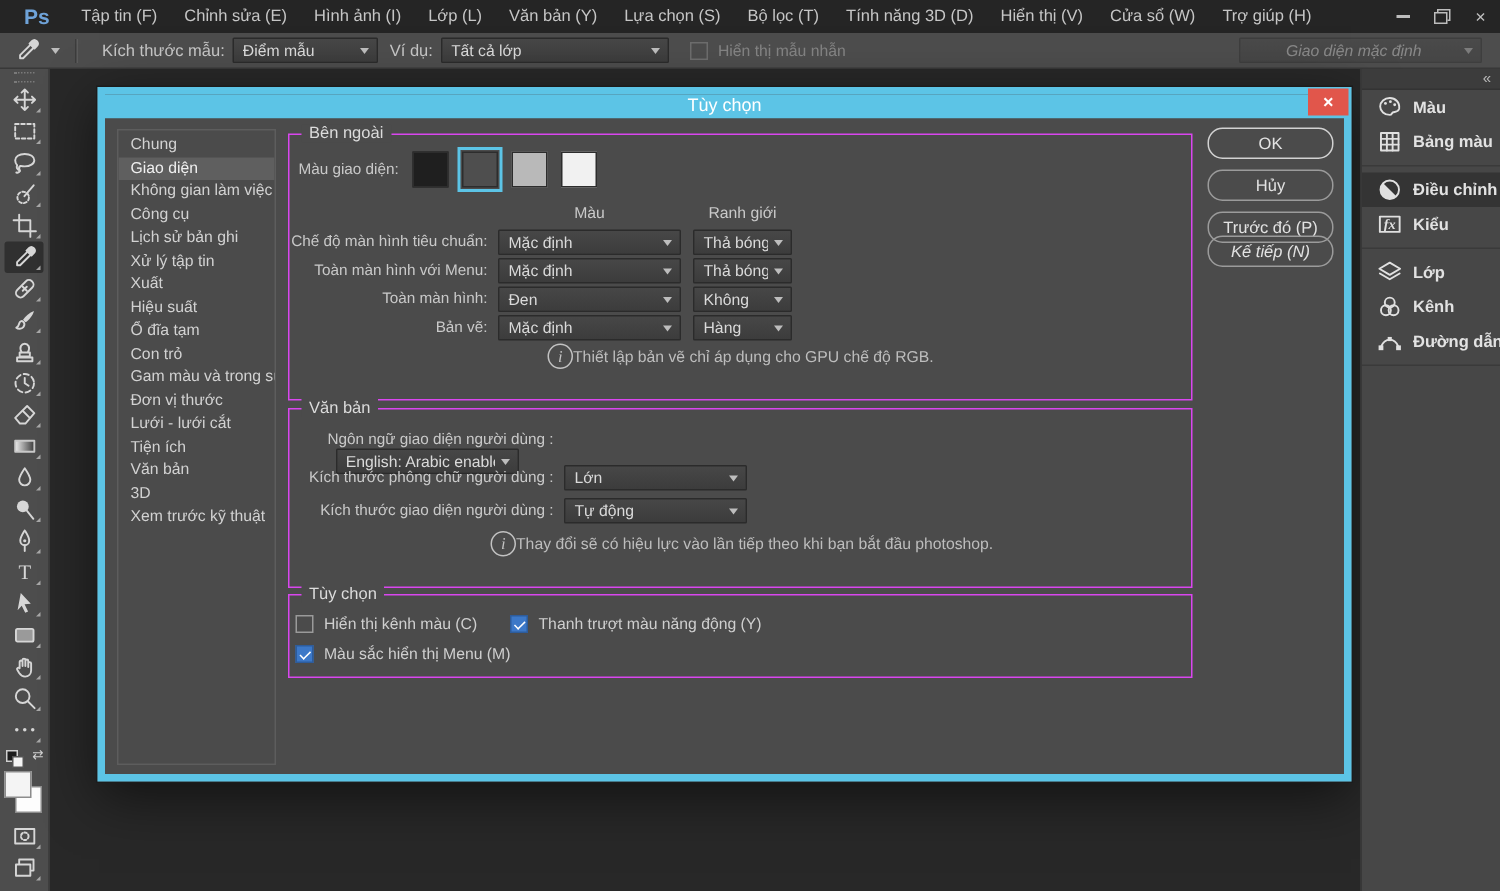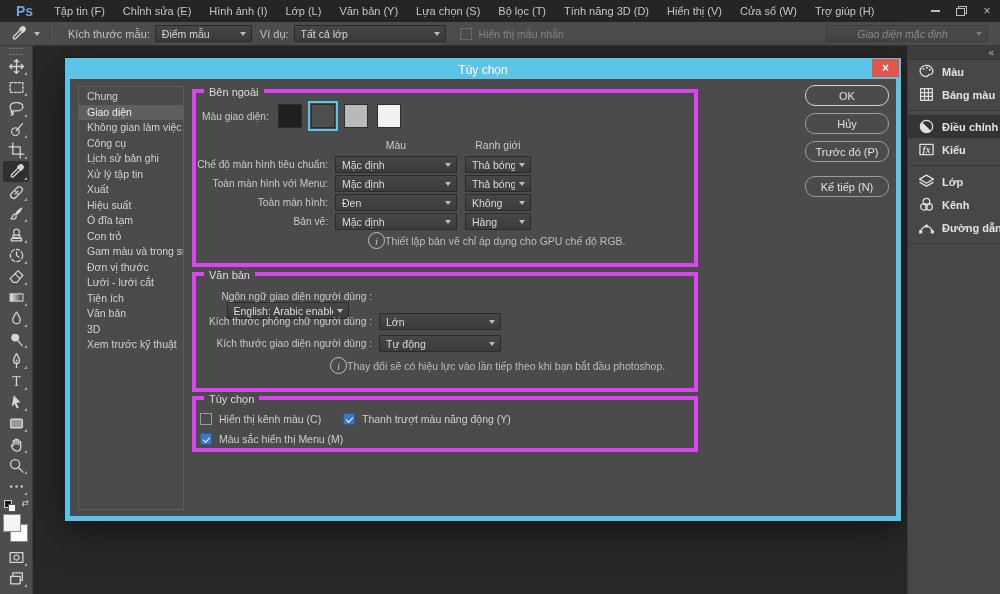--- a/index.html
+++ b/index.html
@@ -68,21 +68,21 @@
   .titlebar .title{color:#fff;font-size:12px;line-height:14px;margin-top:-3px;}
   .dlg-close{position:absolute;right:-2px;top:-4px;width:27px;height:18px;background:var(--close-red,#e1564b);
              color:#fff;display:flex;align-items:center;justify-content:center;font-size:12px;font-weight:bold;}
   .dialog-body{position:relative;width:100%;height:calc(100% - 16px);background:#4b4b4b;font-size:10.5px;}
 
   .cat-list{position:absolute;left:8px;top:7px;bottom:6px;width:104px;margin:0;padding:2px 0 0;
             list-style:none;border:1px solid #5d5d5d;background:#4b4b4b;color:#d2d2d2;font-size:10.5px;overflow:hidden;}
   .cat-item{height:15.5px;line-height:15.5px;padding-left:8px;white-space:nowrap;cursor:default;}
   .cat-item.selected{background:#5f5f5f;color:#f0f0f0;}
 
-  .fs{position:absolute;left:122px;width:506px;border:4px solid #d946ef;box-sizing:border-box;}
+  .fs{position:absolute;left:122px;width:603px;border:1px solid #d946ef;box-sizing:border-box;}
   .fs1{top:10px;height:178px;}
   .fs2{top:193px;height:120px;}
   .fs3{top:317px;height:56px;}
   .legend{position:absolute;top:-7px;left:8px;background:#4b4b4b;padding:0 5px;color:#dcdcdc;font-size:11px;}
 
   .theme-row{position:absolute;left:6px;top:11px;display:flex;align-items:center;gap:9px;}
   .form-label{color:#c9c9c9;white-space:nowrap;font-size:10.2px;}
   .swatches{display:flex;gap:9px;}
   .sw{width:24px;height:24px;box-sizing:border-box;border:1px solid #2d2d2d;}
   .sw.selected{box-shadow:0 0 0 1px #4b4b4b,0 0 0 3px var(--accent-cyan,#5cc4e6);}
@@ -524,21 +524,21 @@
                 <span>Màu sắc hiển thị Menu (M)</span>
               </label>
             </div>
           </div>
       </div>
 
       <div>
           <button class="dlg-btn default" style="top: 6px;">OK</button>
           <button class="dlg-btn" style="top: 34px;">Hủy</button>
           <button class="dlg-btn" style="top: 62px;">Trước đó (P)</button>
-          <button class="dlg-btn" style="top: 97px;">Kế tiếp (N)</button>
+          <button class="dlg-btn" style="top: 78px; font-style: italic;">Kế tiếp (N)</button>
         </div>
     </div>
   </div>
 
   <div class="dock">
     <div class="dock-head">
       <span>«</span>
     </div>
     <div>
         <div class="dock-item">

